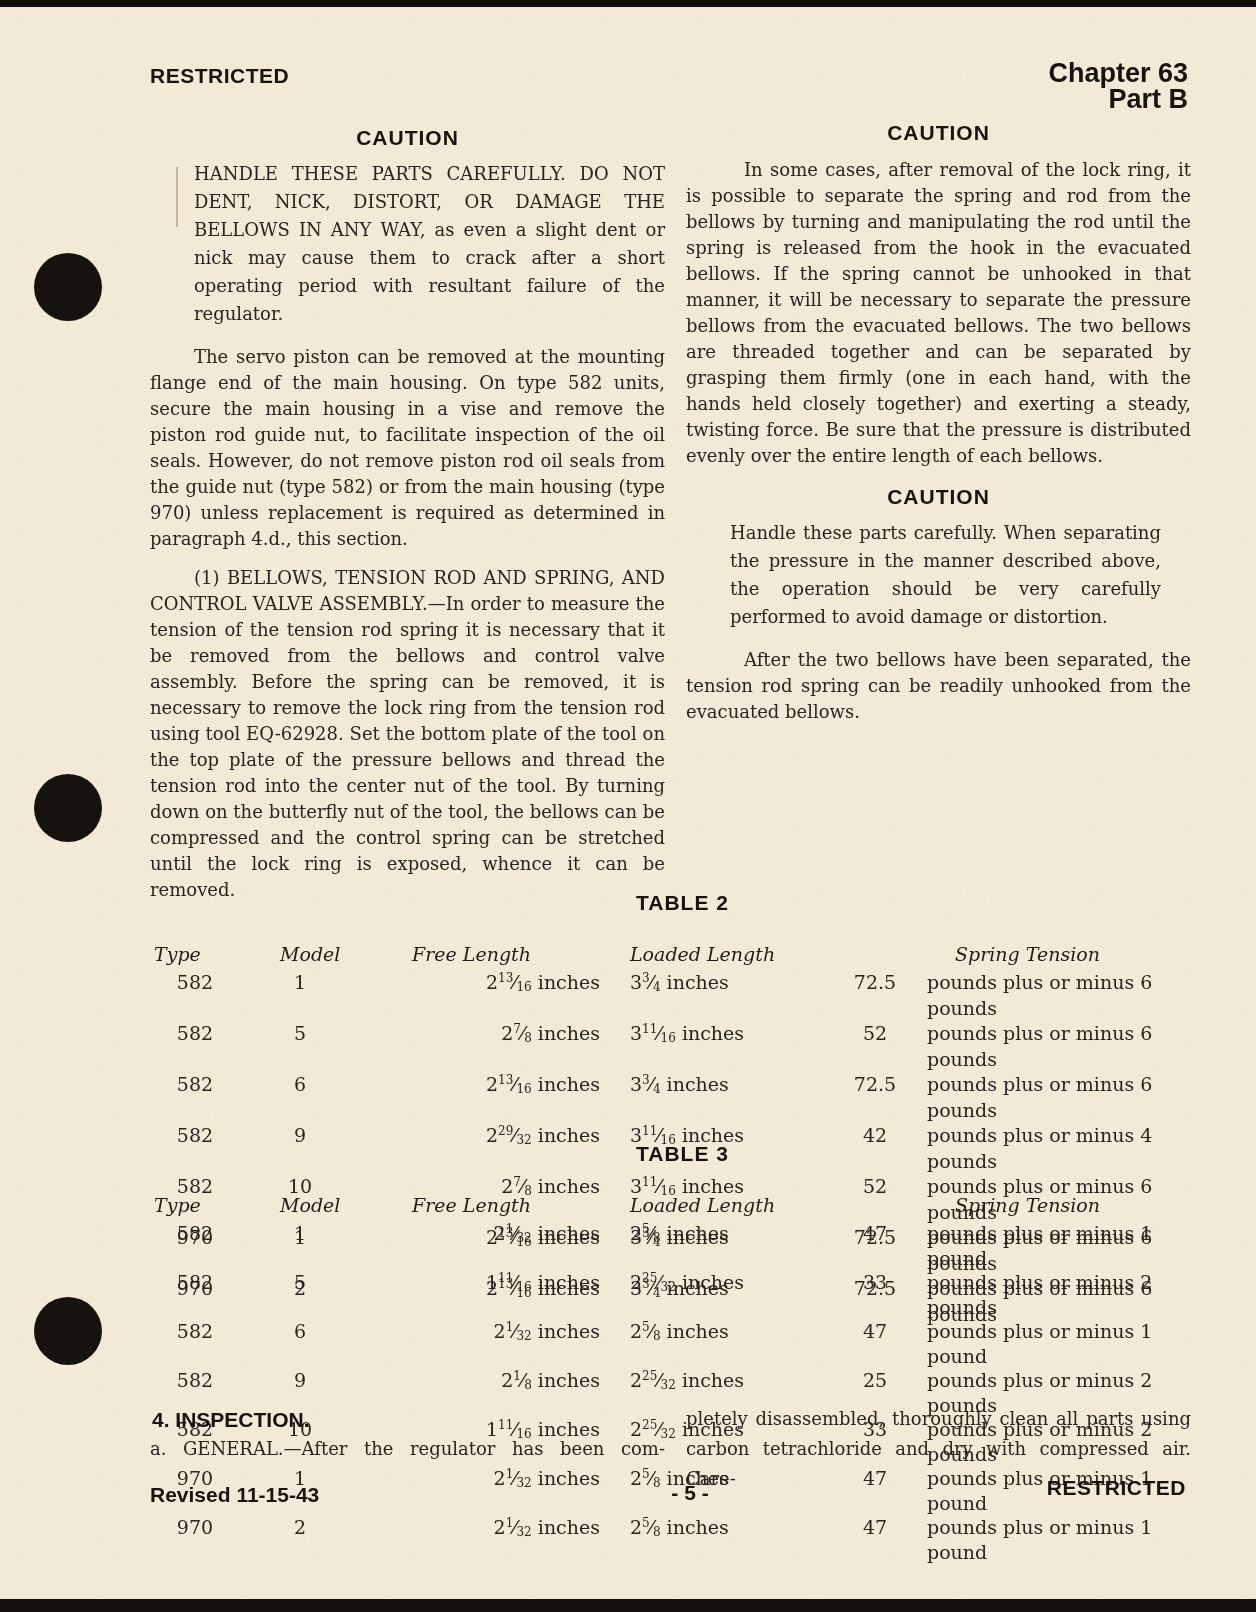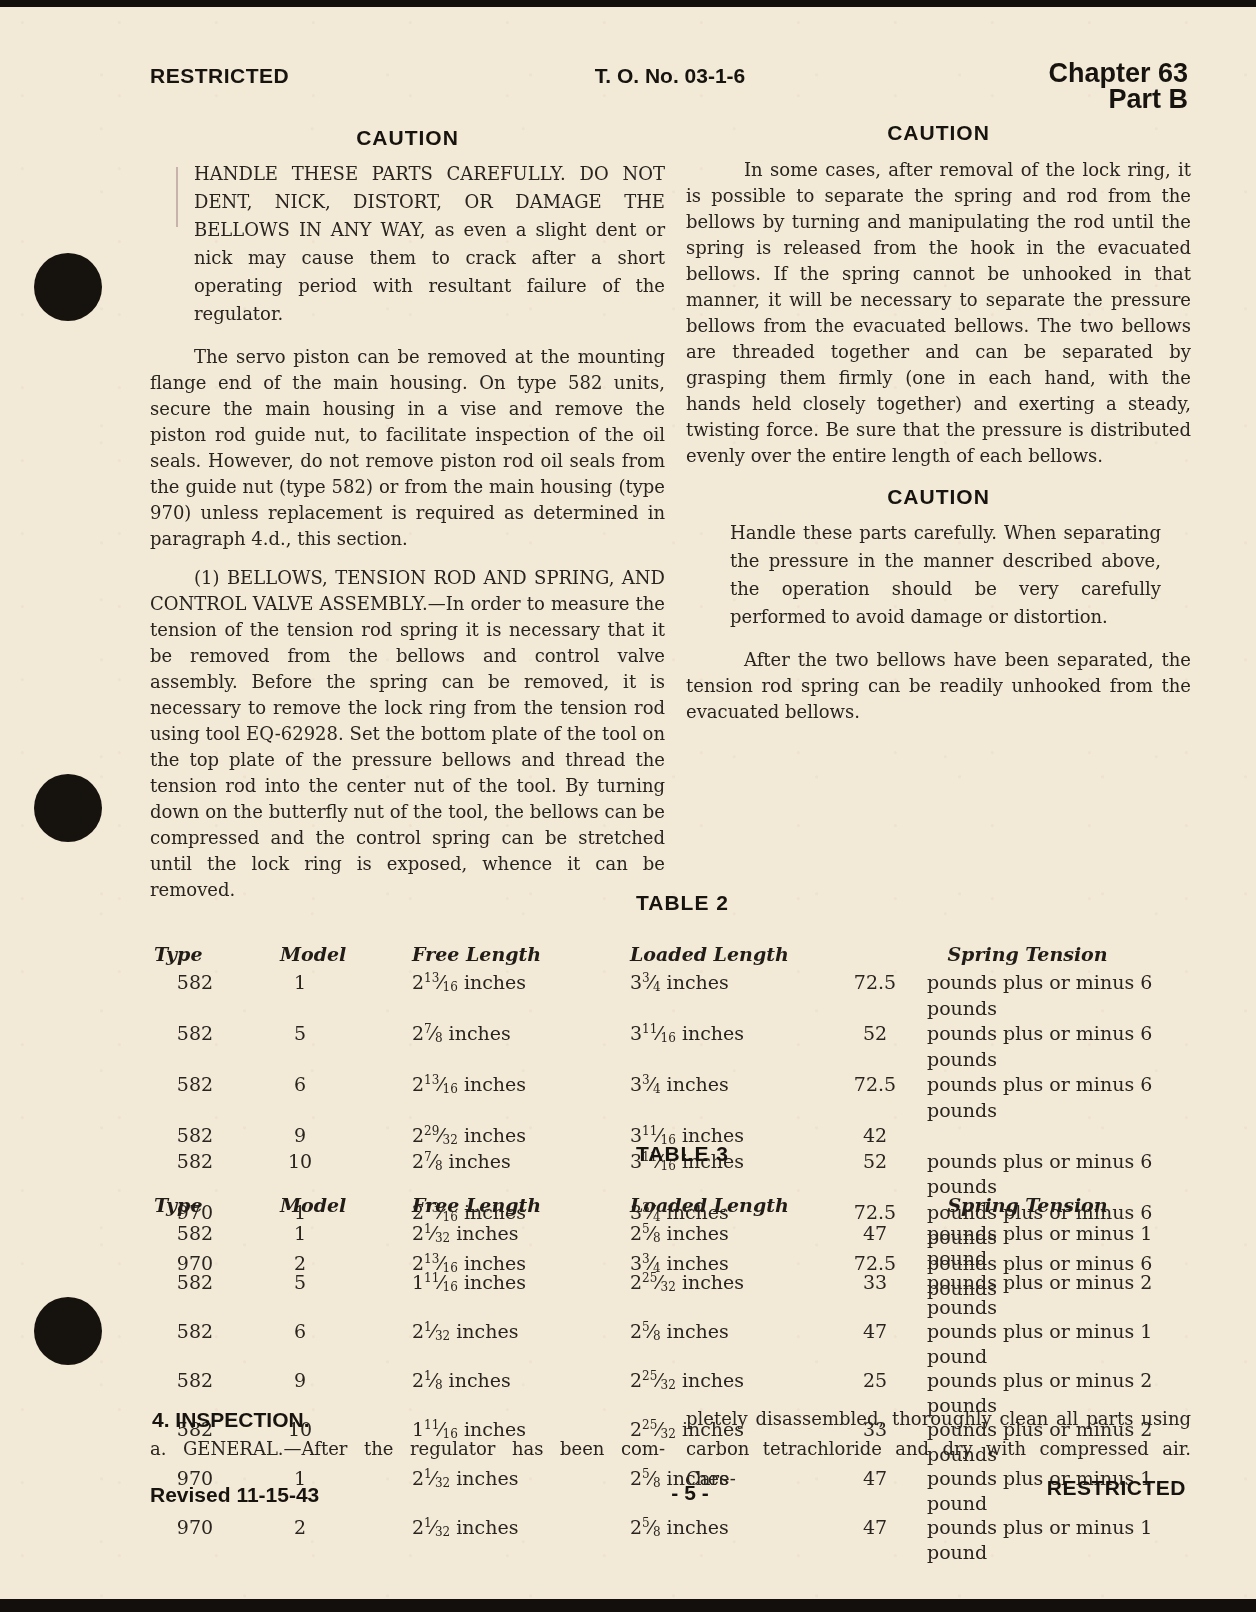--- a/index.html
+++ b/index.html
@@ -46,32 +46,32 @@
   .para.ind58{text-indent:58px;}
   .col-right .caution-heading.second{margin-top:16px;}
 
   
   .tbl{position:absolute;left:150px;width:1065px;}
   .tbl.t2{top:891px;}
   .tbl.t3{top:1142px;}
   .tbl-title{text-align:center;font-family:"Liberation Sans",sans-serif;font-weight:700;
     font-size:21px;letter-spacing:1px;color:#17130e;margin-bottom:7px;}
   .tbl-head{display:grid;grid-template-columns:90px 120px 240px 240px 1fr;
-    font-style:italic;font-weight:700;font-size:19px;margin-bottom:5px;color:#211c16;margin-top:28px;}
+    font-style:italic;font-weight:400;font-size:19px;margin-bottom:5px;color:#211c16;margin-top:28px;}
   .tbl-head .h0{padding-left:4px;}
   .tbl-head .h1{padding-left:40px;}
   .tbl-head .h2{padding-left:52px;}
   .tbl-head .h3{padding-left:30px;}
   .tbl-head .h4{text-align:center;}
   .tbl-rows .row{display:grid;grid-template-columns:90px 120px 240px 240px 70px 1fr;font-size:19px;}
   .t2 .tbl-rows .row{line-height:25.5px;}
   .t3 .tbl-rows .row{line-height:24.5px;}
   .tbl-rows .c0{text-align:center;}
   .tbl-rows .c1{text-align:center;}
-  .tbl-rows .c2{padding-left:52px;}
+  .tbl-rows .c2{padding-left:52px;text-align:right;}
   .tbl-rows .c3{padding-left:30px;}
   .tbl-rows .c4{text-align:center;}
   .tbl-rows .c5{padding-left:17px;}
   sup,sub{font-size:12px;line-height:0;position:relative;vertical-align:baseline;}
   sup{top:-7px;}
   sub{top:2px;}
 
   
   .insp-heading{position:absolute;left:152px;top:1408px;font-size:21px;}
   .insp-left{position:absolute;left:150px;top:1438px;width:515px;font-size:18px;
@@ -85,21 +85,20 @@
 <div class="page">
 
   <div class="edge top"></div>
   <div class="edge bottom"></div>
   <div class="hole h1"></div>
   <div class="hole h2"></div>
   <div class="hole h3"></div>
   <div class="ink-mark"></div>
 
   <div class="sans hdr-left">RESTRICTED</div>
-  <div class="sans hdr-center">T. O. No. 03-1-6</div>
   <div class="sans hdr-right">
     <div>Chapter 63</div>
     <div>Part B</div>
   </div>
 
   <div class="col col-left">
     <div class="caution-heading">CAUTION</div>
     <div class="caution-body">HANDLE THESE PARTS CAREFULLY. DO NOT DENT, NICK, DISTORT, OR DAMAGE THE BELLOWS IN ANY WAY, as even a slight dent or nick may cause them to crack after a short operating period with resultant failure of the regulator.</div>
     <p class="para ind44">The servo piston can be removed at the mounting flange end of the main housing. On type 582 units, secure the main housing in a vise and remove the piston rod guide nut, to facilitate inspection of the oil seals. However, do not remove piston rod oil seals from the guide nut (type 582) or from the main housing (type 970) unless replacement is required as determined in paragraph 4.d., this section.</p>
     <p class="para ind44">(1) BELLOWS, TENSION ROD AND SPRING, AND CONTROL VALVE ASSEMBLY.—In order to measure the tension of the tension rod spring it is necessary that it be removed from the bellows and control valve assembly. Before the spring can be removed, it is necessary to remove the lock ring from the tension rod using tool EQ-62928. Set the bottom plate of the tool on the top plate of the pressure bellows and thread the tension rod into the center nut of the tool. By turning down on the butterfly nut of the tool, the bellows can be compressed and the control spring can be stretched until the lock ring is exposed, whence it can be removed.</p>
@@ -146,20 +145,21 @@
           <span class="c3">3<sup>3</sup>⁄<sub>4</sub> inches</span>
           <span class="c4">72.5</span>
           <span class="c5">pounds plus or minus 6 pounds</span>
         </div>
         <div class="row">
           <span class="c0">582</span>
           <span class="c1">9</span>
           <span class="c2">2<sup>29</sup>⁄<sub>32</sub> inches</span>
           <span class="c3">3<sup>11</sup>⁄<sub>16</sub> inches</span>
           <span class="c4">42</span>
+          <span class="c5">pounds plus or minus 4 pounds</span>
         </div>
         <div class="row">
           <span class="c0">582</span>
           <span class="c1">10</span>
           <span class="c2">2<sup>7</sup>⁄<sub>8</sub> inches</span>
           <span class="c3">3<sup>11</sup>⁄<sub>16</sub> inches</span>
           <span class="c4">52</span>
           <span class="c5">pounds plus or minus 6 pounds</span>
         </div>
         <div class="row">

